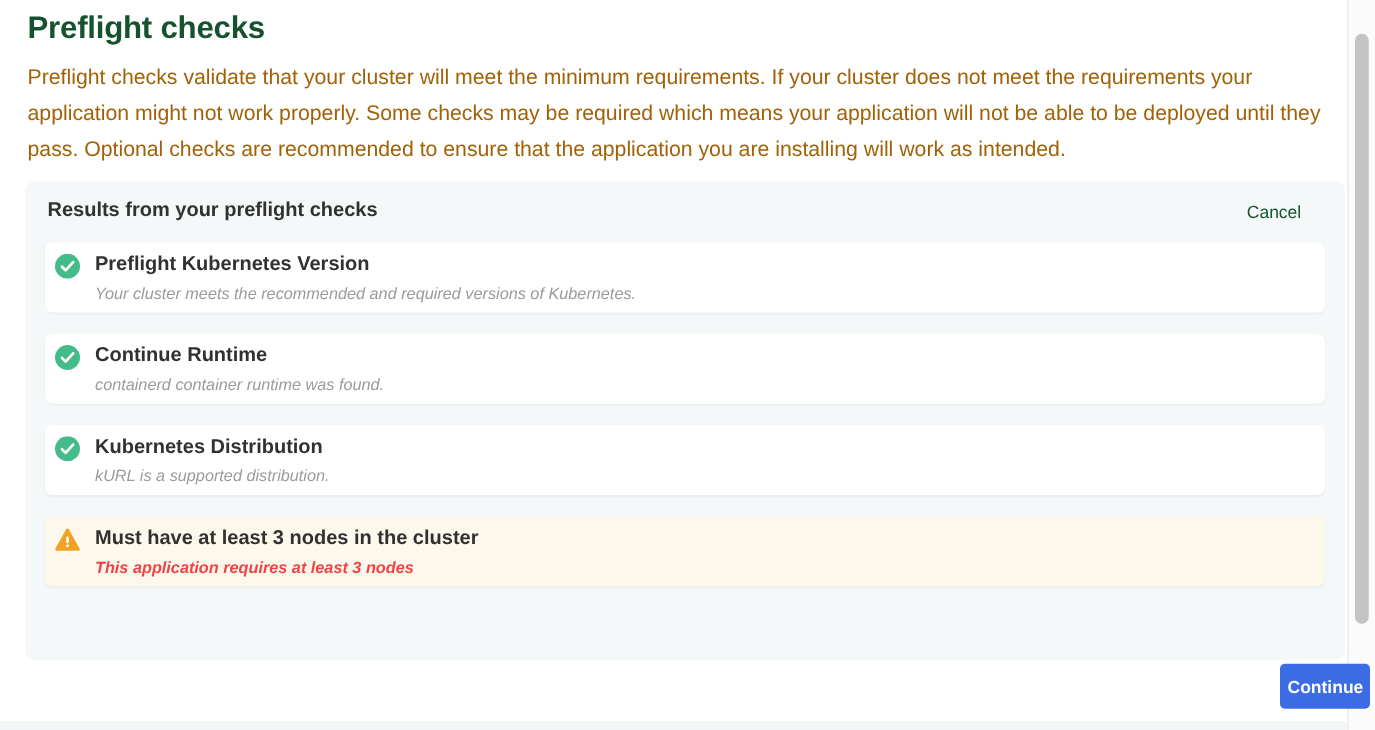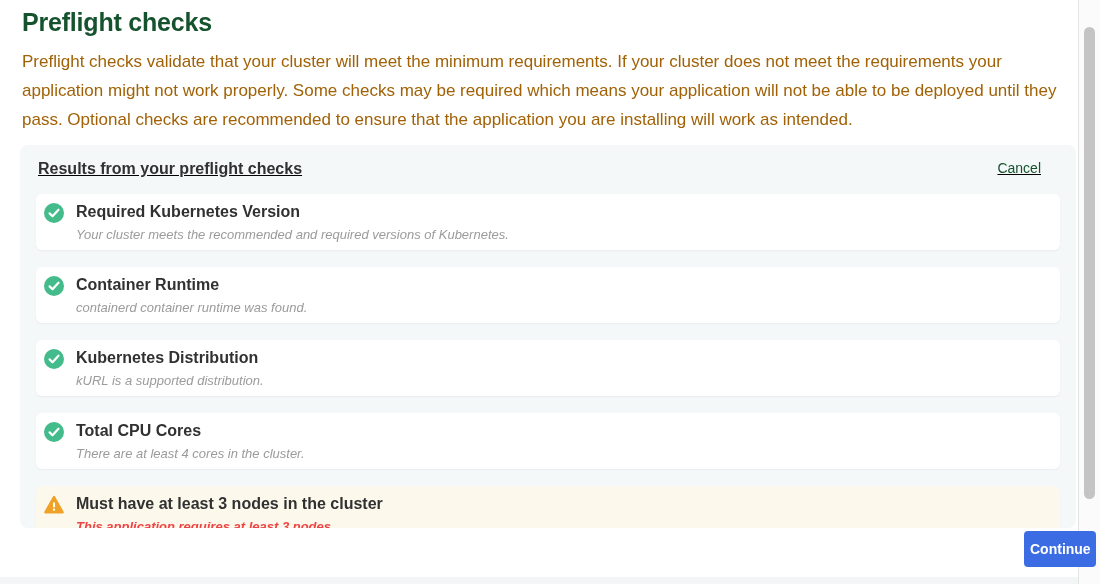--- a/index.html
+++ b/index.html
@@ -35,23 +35,22 @@
     width: 1056px; height: 383px;
     background: #f4f8f9;
     border-radius: 8px;
     overflow: hidden;
     box-sizing: border-box;
   }
 
   .panel-header {
     display: flex;
     justify-content: space-between;
-    align-items: flex-start;
+    align-items: center;
     padding: 15px 35px 0 18px;
-    text-decoration: underline;
   }
 
   .panel-title {
     font-size: 16px;
     font-weight: bold;
     color: #313131;
   }
 
   .cancel-link {
     font-size: 14px;
@@ -158,63 +157,51 @@
   <div>
 
     <div class="check-item first">
       <span class="check-icon">
         <svg width="20" height="20" viewBox="0 0 20 20">
           <circle cx="10" cy="10" r="10" fill="#44bb8a"></circle>
           <path d="M5.6 10.4l2.9 2.9 6-6.6" fill="none" stroke="#ffffff" stroke-width="2.2" stroke-linecap="round" stroke-linejoin="round"></path>
         </svg>
       </span>
       <span class="check-text">
-        <div class="check-title">Required Kubernetes Version</div>
+        <div class="check-title">Preflight Kubernetes Version</div>
         <div class="check-msg">Your cluster meets the recommended and required versions of Kubernetes.</div>
       </span>
     </div>
 
     <div class="check-item">
       <span class="check-icon">
         <svg width="20" height="20" viewBox="0 0 20 20">
           <circle cx="10" cy="10" r="10" fill="#44bb8a"></circle>
           <path d="M5.6 10.4l2.9 2.9 6-6.6" fill="none" stroke="#ffffff" stroke-width="2.2" stroke-linecap="round" stroke-linejoin="round"></path>
         </svg>
       </span>
       <span class="check-text">
-        <div class="check-title">Container Runtime</div>
+        <div class="check-title">Continue Runtime</div>
         <div class="check-msg">containerd container runtime was found.</div>
       </span>
     </div>
 
     <div class="check-item">
       <span class="check-icon">
         <svg width="20" height="20" viewBox="0 0 20 20">
           <circle cx="10" cy="10" r="10" fill="#44bb8a"></circle>
           <path d="M5.6 10.4l2.9 2.9 6-6.6" fill="none" stroke="#ffffff" stroke-width="2.2" stroke-linecap="round" stroke-linejoin="round"></path>
         </svg>
       </span>
       <span class="check-text">
         <div class="check-title">Kubernetes Distribution</div>
         <div class="check-msg">kURL is a supported distribution.</div>
       </span>
     </div>
 
-    <div class="check-item">
-      <span class="check-icon">
-        <svg width="20" height="20" viewBox="0 0 20 20">
-          <circle cx="10" cy="10" r="10" fill="#44bb8a"></circle>
-          <path d="M5.6 10.4l2.9 2.9 6-6.6" fill="none" stroke="#ffffff" stroke-width="2.2" stroke-linecap="round" stroke-linejoin="round"></path>
-        </svg>
-      </span>
-      <span class="check-text">
-        <div class="check-title">Total CPU Cores</div>
-        <div class="check-msg">There are at least 4 cores in the cluster.</div>
-      </span>
-    </div>
 
     <div class="check-item warn">
       <span class="check-icon">
         <svg width="20" height="20" viewBox="0 0 20 20">
           <path d="M10 2 L18.6 17.3 L1.4 17.3 Z" fill="#f0a226" stroke="#f0a226" stroke-width="2.4" stroke-linejoin="round"></path>
           <rect x="9" y="7.2" width="2" height="5.4" rx="1" fill="#ffffff"></rect>
           <circle cx="10" cy="14.7" r="1.15" fill="#ffffff"></circle>
         </svg>
       </span>
       <span class="check-text">

